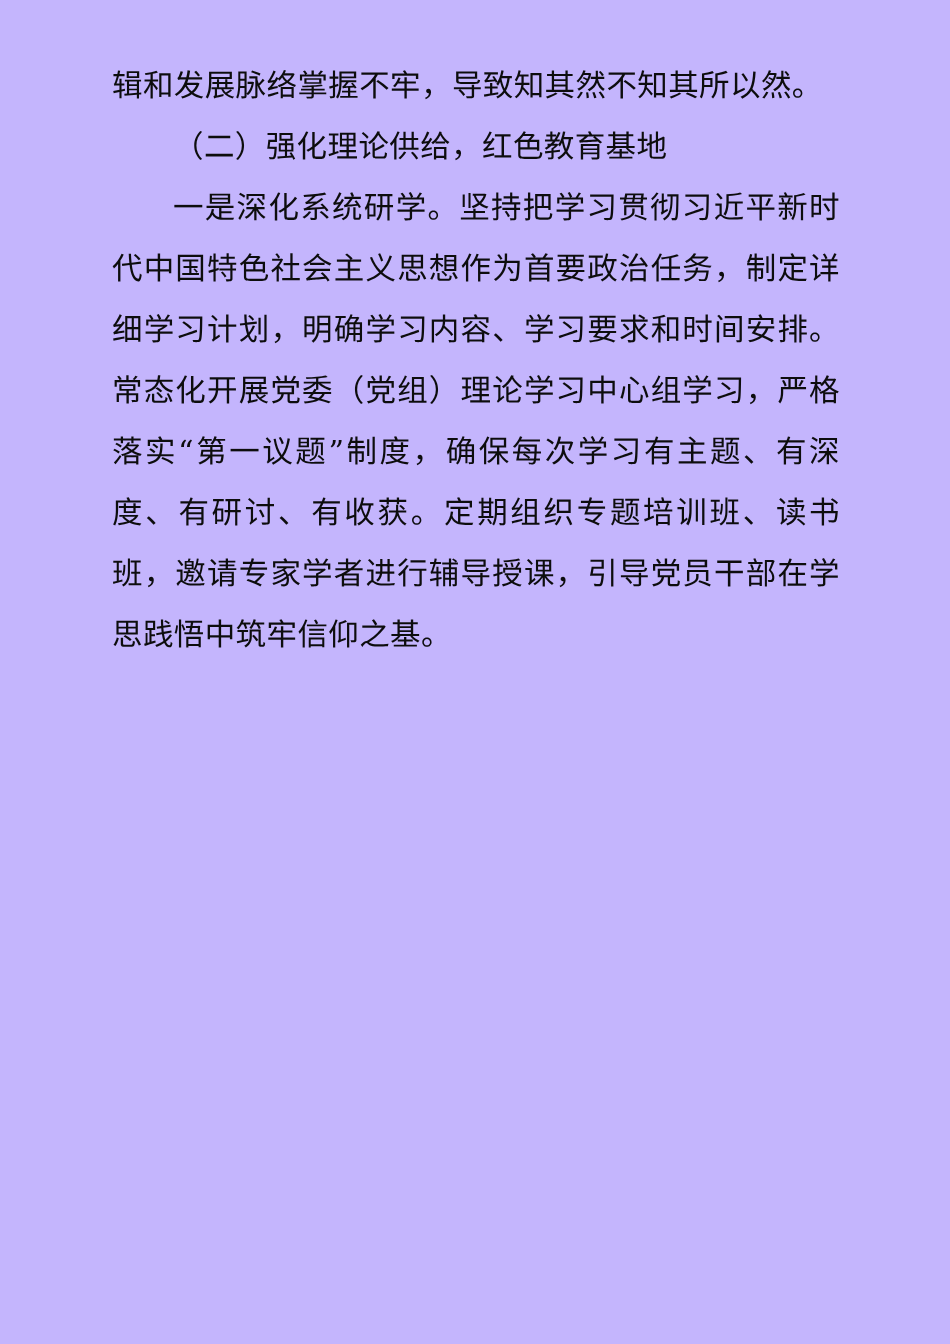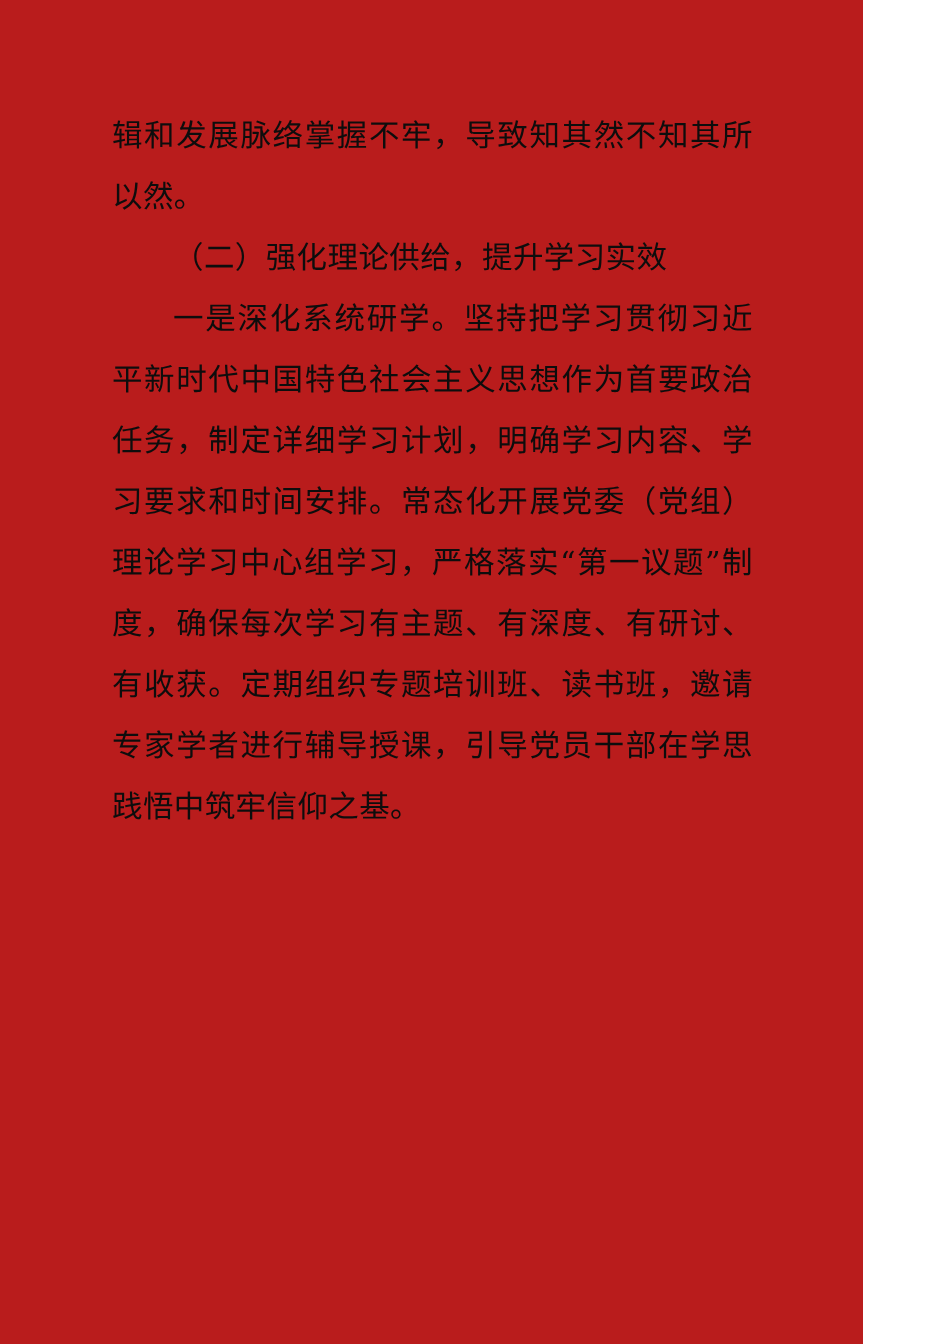--- a/index.html
+++ b/index.html
@@ -1,27 +1,27 @@
 <!DOCTYPE html>
 <html lang="zh-CN"><head>
 <meta charset="utf-8">
 <style>
   html, body {
     margin: 0;
     padding: 0;
     background: #ffffff;
   }
   .page {
-    width: 863px;
+    width: 950px;
     height: 1344px;
-    background: #b91c1c;
+    background: #c4b5fd;
     position: relative;
     overflow: hidden;
     box-sizing: border-box;
-    padding: 105px 110px 60px 112px;
+    padding: 55px 110px 60px 112px;
   }
   .doc-body {
     font-family: "DejaVu Serif", "Liberation Serif", serif;
     font-size: 30.5px;
     line-height: 61px;
     color: #0d0d0d;
     letter-spacing: 0.4px;
     text-align: justify;
     text-justify: inter-ideograph;
   }
@@ -33,17 +33,17 @@
   .para.indent {
     text-indent: 61px;
   }
 </style>
 </head>
 <body>
 
 <div class="page">
   <div class="doc-body">
     <p class="para">辑和发展脉络掌握不牢，导致知其然不知其所以然。</p>
-    <p class="para indent">（二）强化理论供给，提升学习实效</p>
+    <p class="para indent">（二）强化理论供给，红色教育基地</p>
     <p class="para indent">一是深化系统研学。坚持把学习贯彻习近平新时代中国特色社会主义思想作为首要政治任务，制定详细学习计划，明确学习内容、学习要求和时间安排。常态化开展党委（党组）理论学习中心组学习，严格落实“第一议题”制度，确保每次学习有主题、有深度、有研讨、有收获。定期组织专题培训班、读书班，邀请专家学者进行辅导授课，引导党员干部在学思践悟中筑牢信仰之基。</p>
 
   </div>
 </div>
 
 </body></html>

